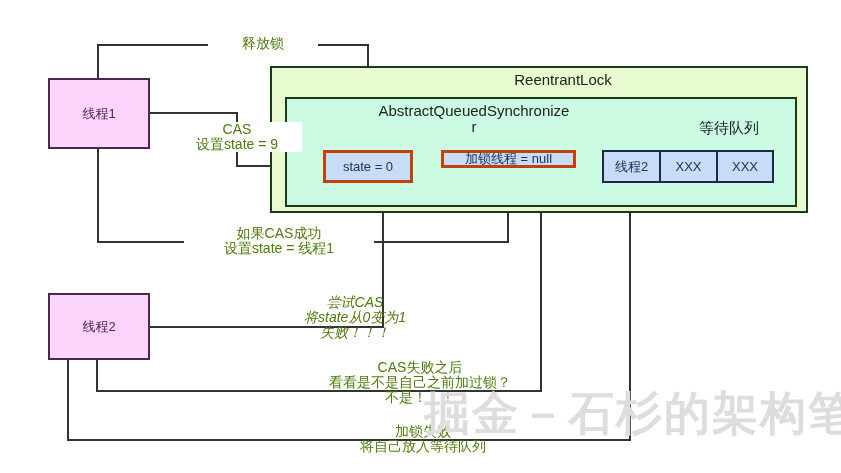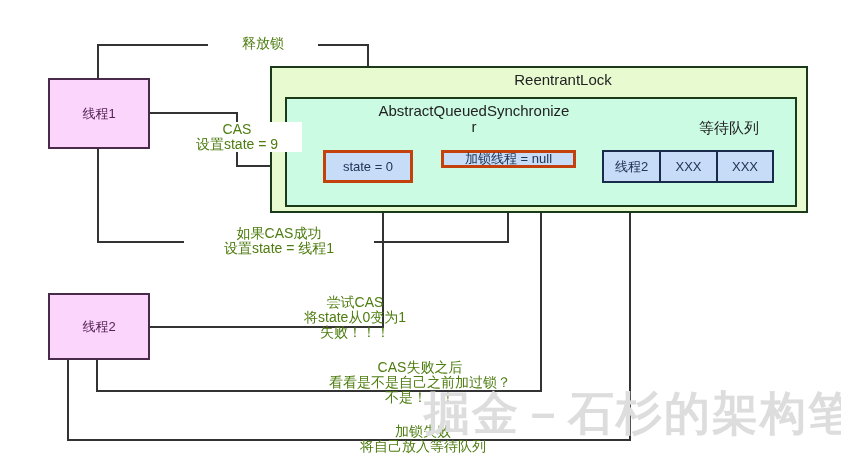--- a/index.html
+++ b/index.html
@@ -155,21 +155,21 @@
   </div>
 
   <div class="edge-label" style="left:208px; top:36px; width:110px; background:#ffffff;">释放锁</div>
 
   <div class="edge-label" style="left:172px; top:122px; width:130px; background:#ffffff;">CAS
 设置state = 9</div>
 
   <div class="edge-label" style="left:184px; top:226px; width:190px; background:#ffffff;">如果CAS成功
 设置state = 线程1</div>
 
-  <div class="edge-label" style="left:270px; top:295px; width:170px;">尝试CAS
+  <div class="edge-label" style="left:270px; top:295px; width:170px;font-style:italic;">尝试CAS
 将state从0变为1
 失败！！！</div>
 
   <div class="edge-label" style="left:300px; top:360px; width:240px;">CAS失败之后
 看看是不是自己之前加过锁？
 不是！！！</div>
 
   <div class="edge-label" style="left:318px; top:424px; width:210px;">加锁失败
 将自己放入等待队列</div>
 

